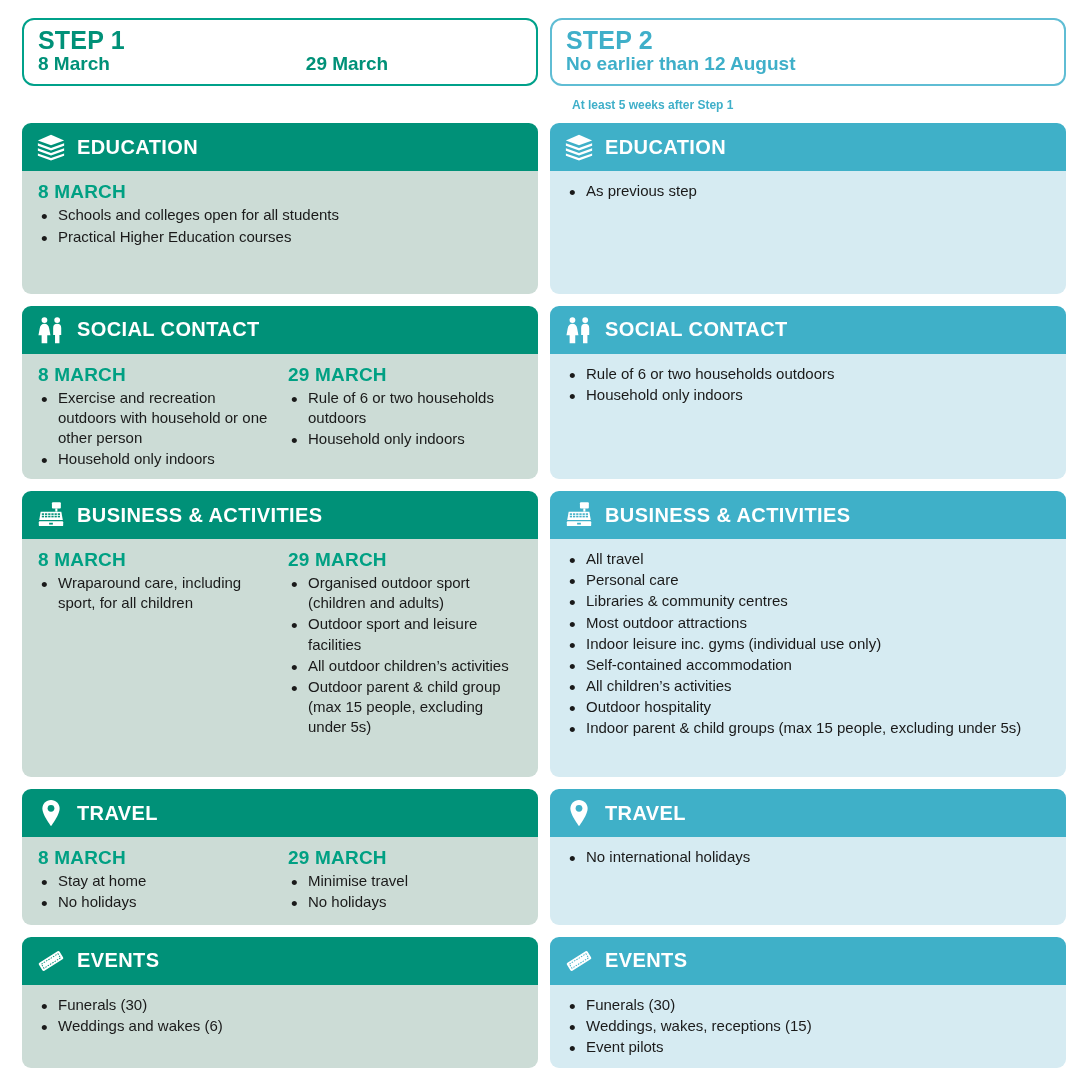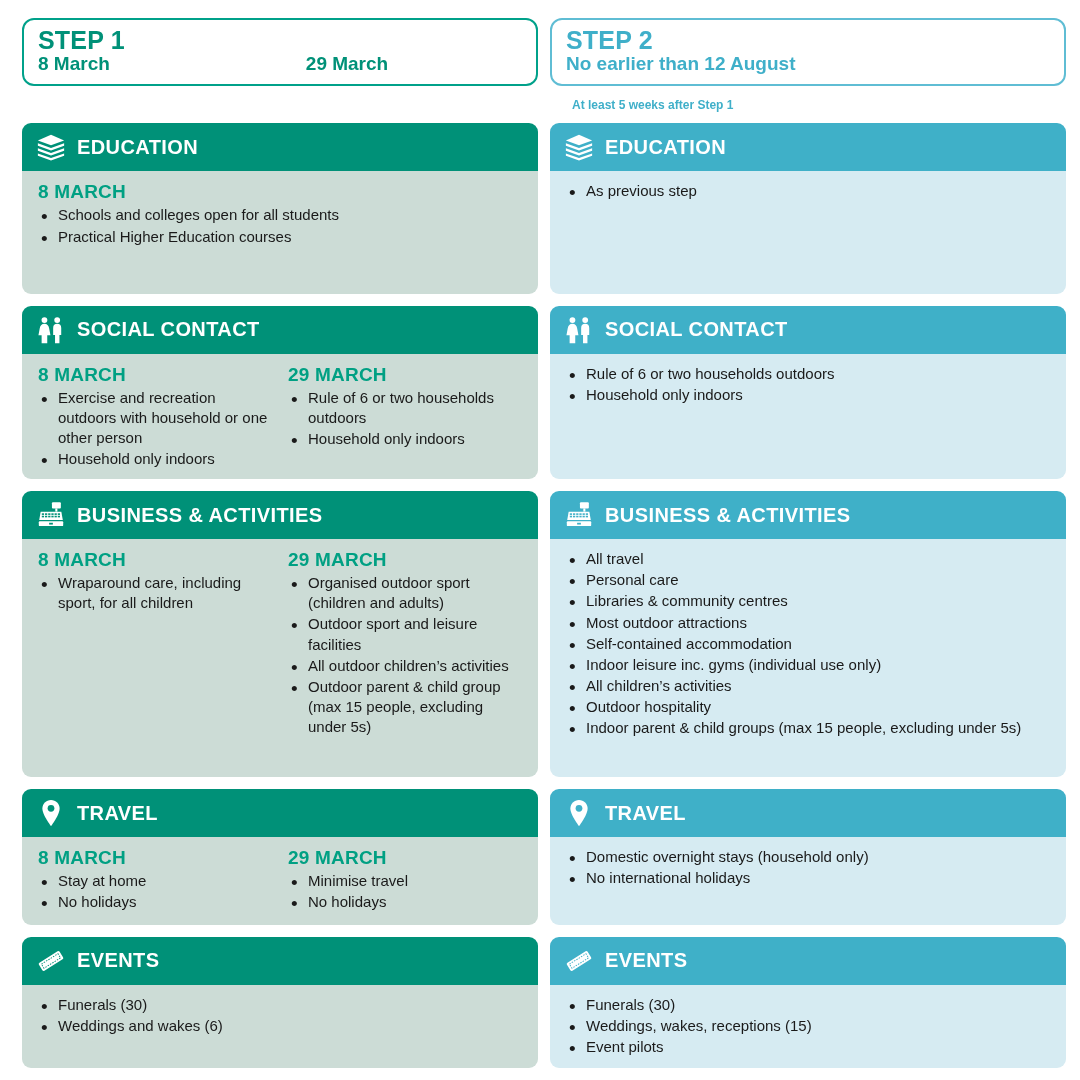--- a/index.html
+++ b/index.html
@@ -313,22 +313,22 @@
             </svg>
         </span>
         <span class="ttl">BUSINESS &amp; ACTIVITIES</span>
       </div>
       <div class="card-body">
         <ul>
           <li>All travel</li>
           <li>Personal care</li>
           <li>Libraries &amp; community centres</li>
           <li>Most outdoor attractions</li>
+          <li>Indoor leisure inc. gyms (individual use only)</li>
           <li>Self-contained accommodation</li>
-          <li>Indoor leisure inc. gyms (individual use only)</li>
           <li>All children’s activities</li>
           <li>Outdoor hospitality</li>
           <li>Indoor parent &amp; child groups (max 15 people, excluding under 5s)</li>
         </ul>
       </div>
     </div>
 
     <div class="card c2 h-trv">
       <div class="card-head">
         <span class="icon">
@@ -336,21 +336,20 @@
               <g fill="#fff">
             <path d="M16 2 C10.8 2 6.8 6 6.8 11.2 C6.8 18 16 30 16 30 C16 30 25.2 18 25.2 11.2 C25.2 6 21.2 2 16 2 Z"></path>
             <circle cx="16" cy="11" r="3.6" fill="#3fb0c8"></circle>
           </g>
             </svg>
         </span>
         <span class="ttl">TRAVEL</span>
       </div>
       <div class="card-body">
         <ul>
-          <li>Domestic overnight stays (household only)</li>
           <li>No international holidays</li>
         </ul>
       </div>
     </div>
 
     <div class="card c2 h-evt">
       <div class="card-head">
         <span class="icon">
           <svg viewBox="0 0 32 32" width="30" height="30">
             <g transform="rotate(-32 16 16)">

